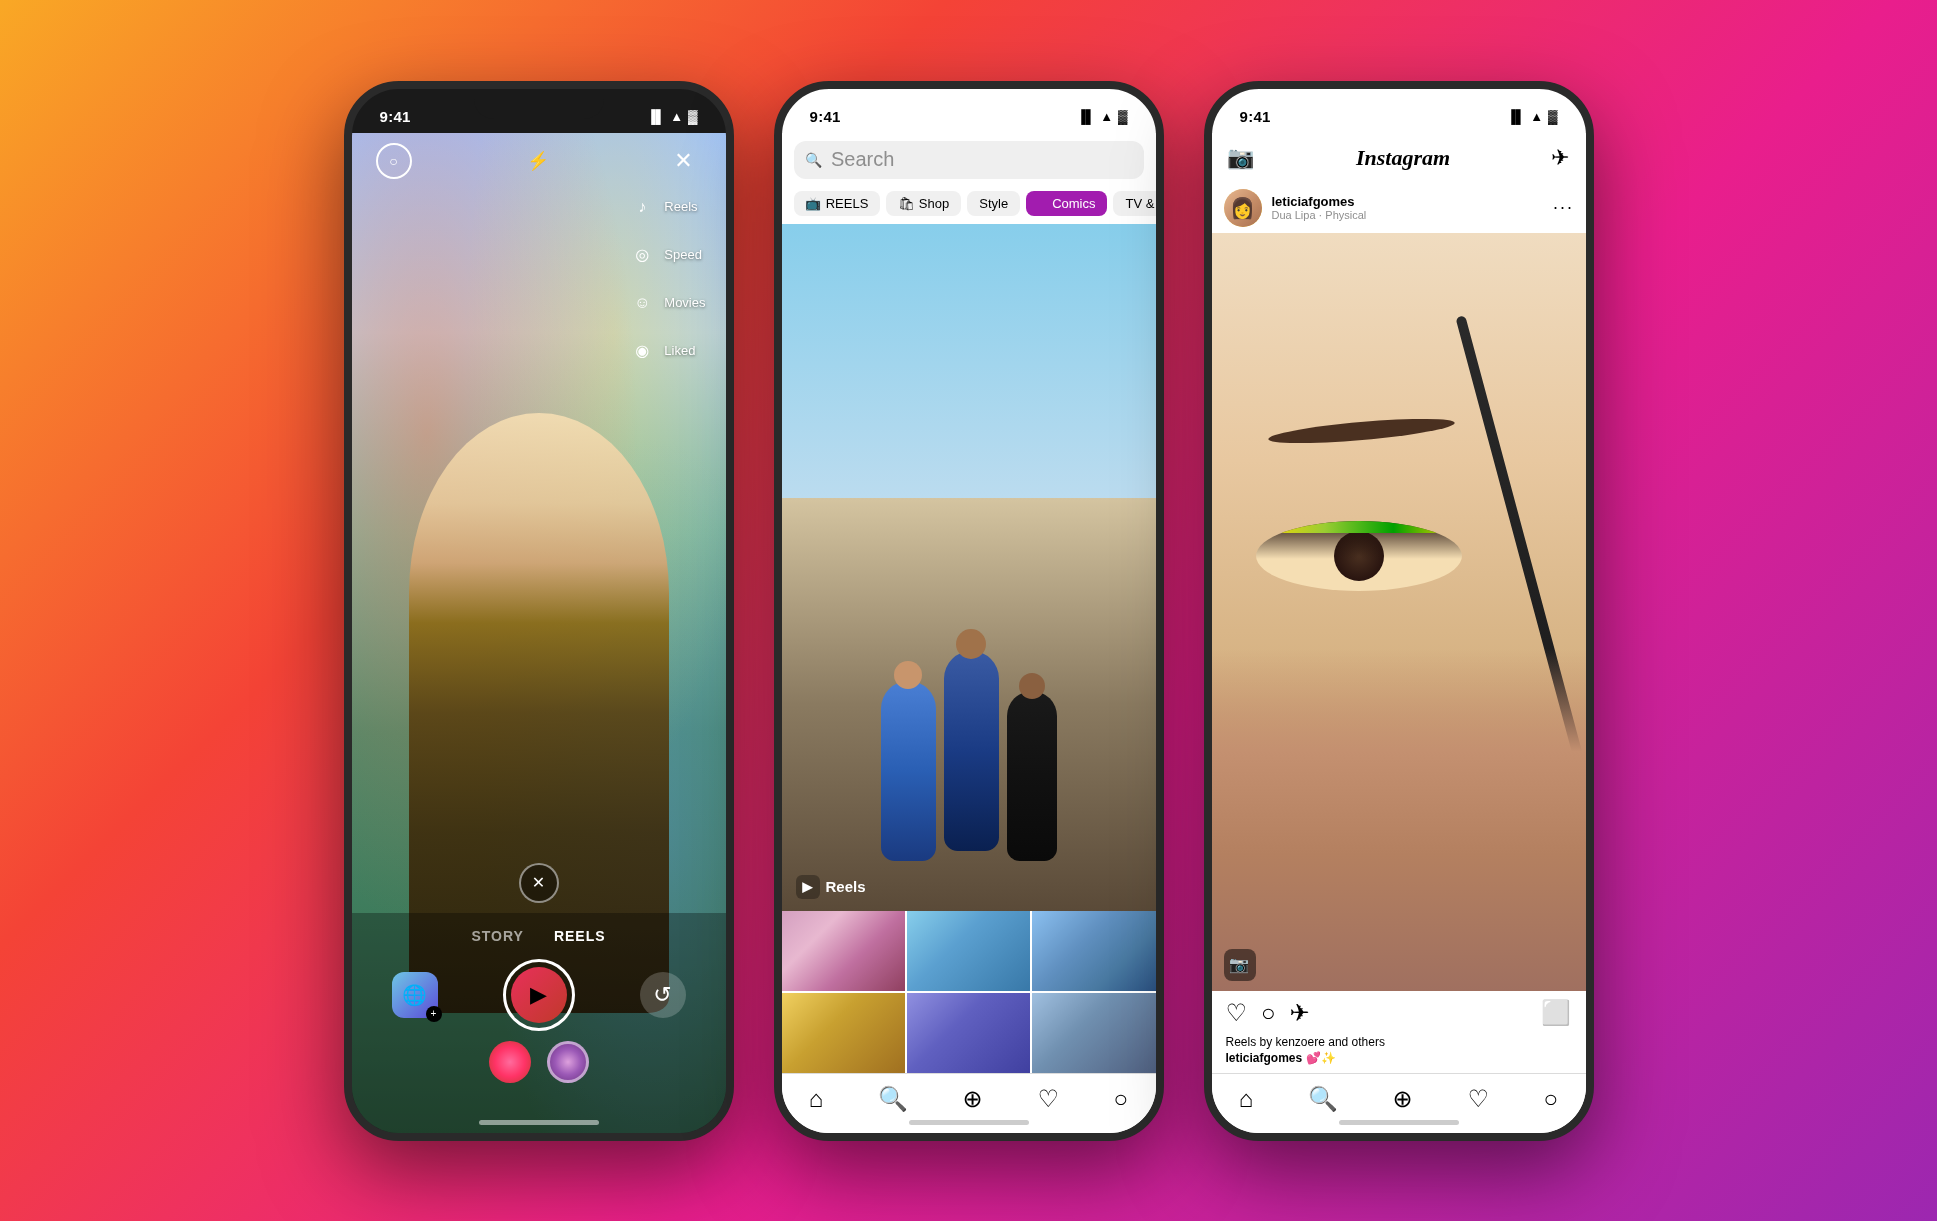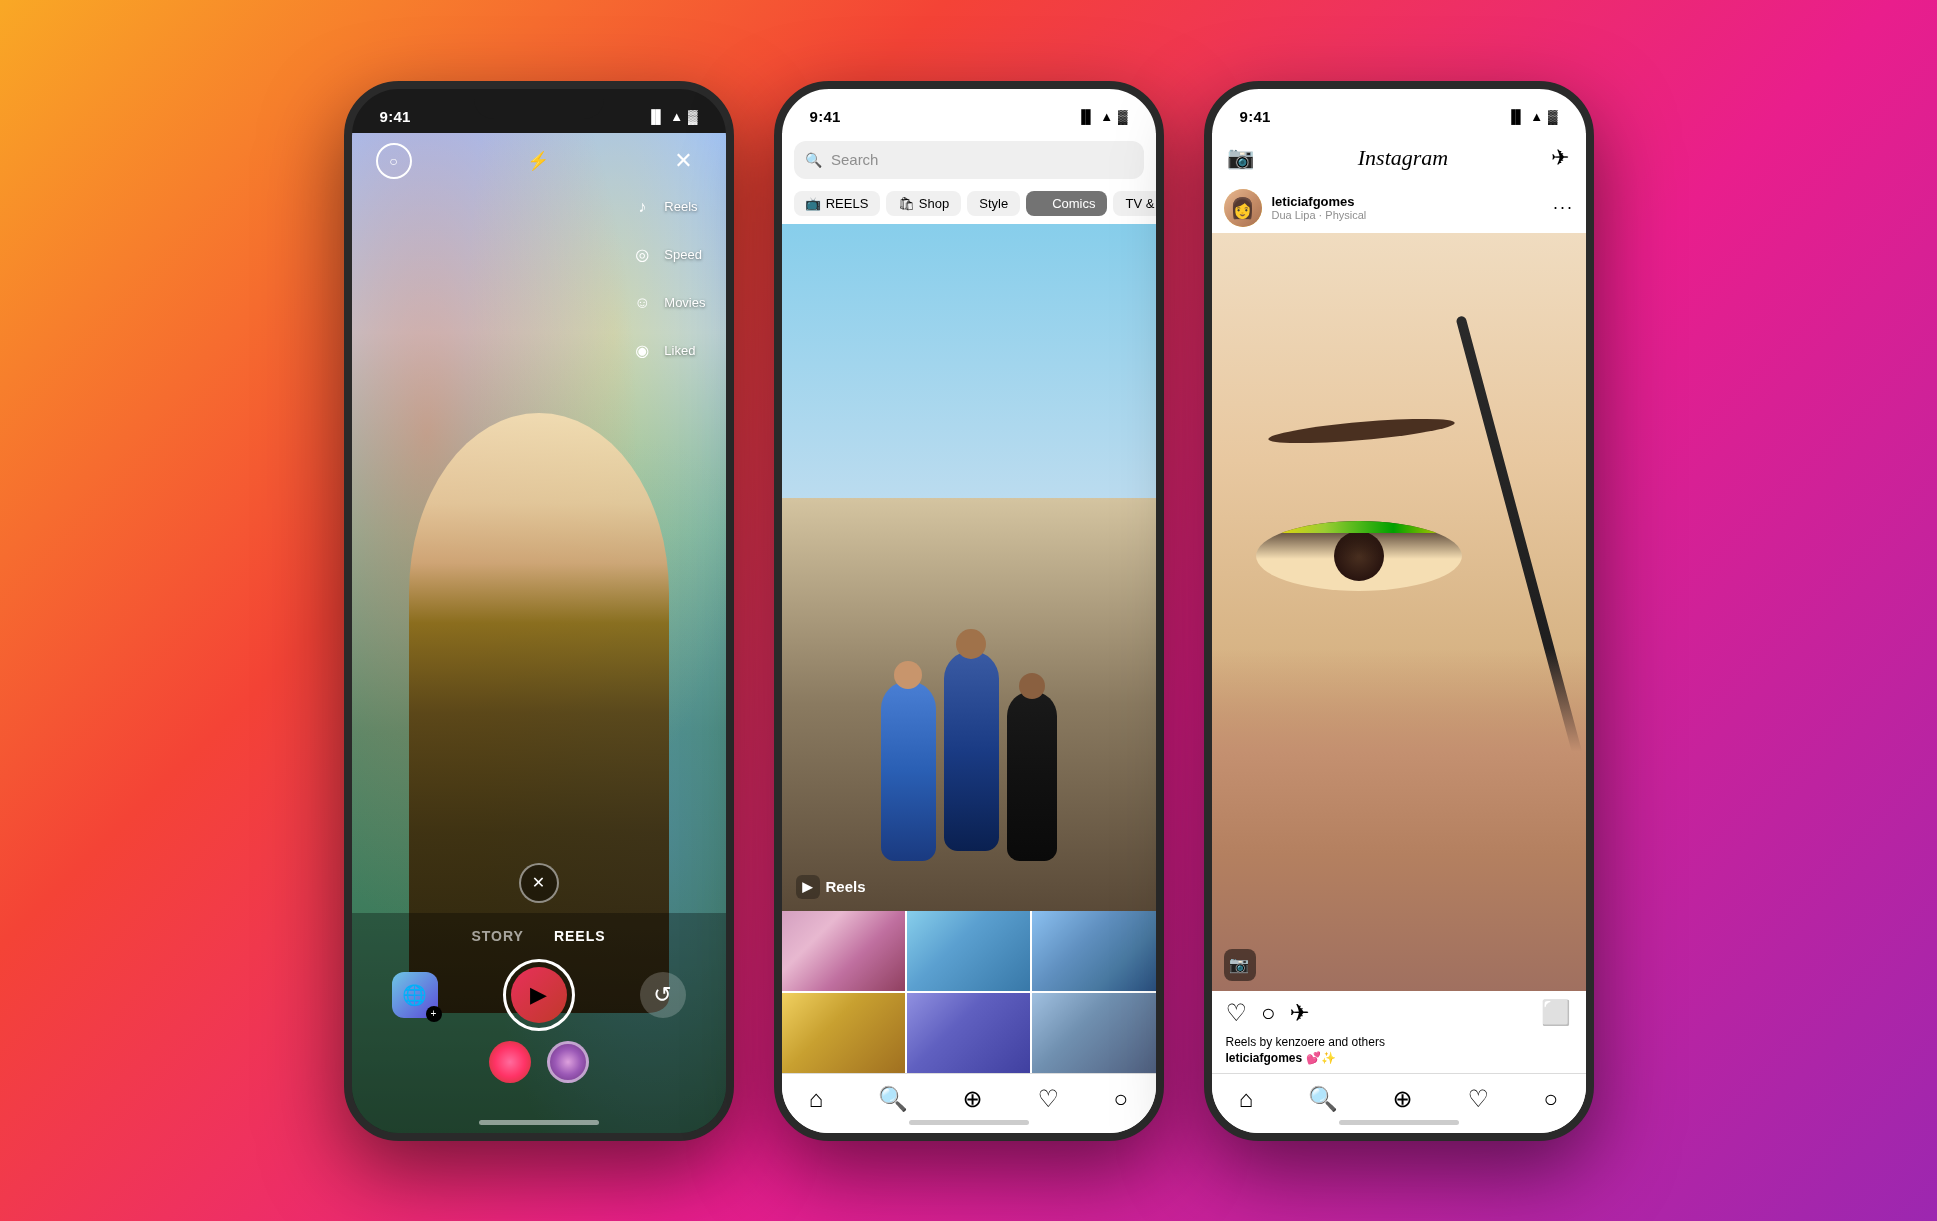--- a/index.html
+++ b/index.html
@@ -272,42 +272,42 @@
       background: #efefef;
       border-radius: 12px;
       height: 38px;
       display: flex;
       align-items: center;
       padding: 0 12px;
       gap: 8px;
     }
     .search-placeholder {
       color: #8e8e8e;
-      font-size: 15px;
+      font-size: 20px;
     }
     .category-tabs {
       display: flex;
       gap: 6px;
       padding: 4px 12px 8px;
       overflow-x: hidden;
     }
     .cat-tab {
       padding: 5px 12px;
       border-radius: 8px;
       font-size: 13px;
       font-weight: 500;
       white-space: nowrap;
       display: flex;
       align-items: center;
       gap: 4px;
       background: #f0f0f0;
       color: #000;
     }
     .cat-tab-active {
-      background: #737373;
+      background: #a21caf;
       color: #fff;
       padding-left: 26px;
     }
     .reels-video {
       flex: 1;
       background: linear-gradient(180deg, #87ceeb 0%, #c8e0f0 20%, #e8d5b0 40%, #c4a882 60%, #8b6e4e 80%, #4a3828 100%);
       position: relative;
       overflow: hidden;
       min-height: 0;
     }
@@ -371,21 +371,21 @@
       display: flex;
       justify-content: space-between;
       align-items: center;
       padding: 8px 16px;
       height: 50px;
     }
     .ig-logo {
       font-size: 22px;
       font-style: italic;
       font-family: Georgia, serif;
-      font-weight: 400;
+      font-weight: 700;
     }
     .post-user-row {
       display: flex;
       align-items: center;
       justify-content: space-between;
       padding: 6px 12px;
     }
     .post-user-left {
       display: flex;
       align-items: center;

